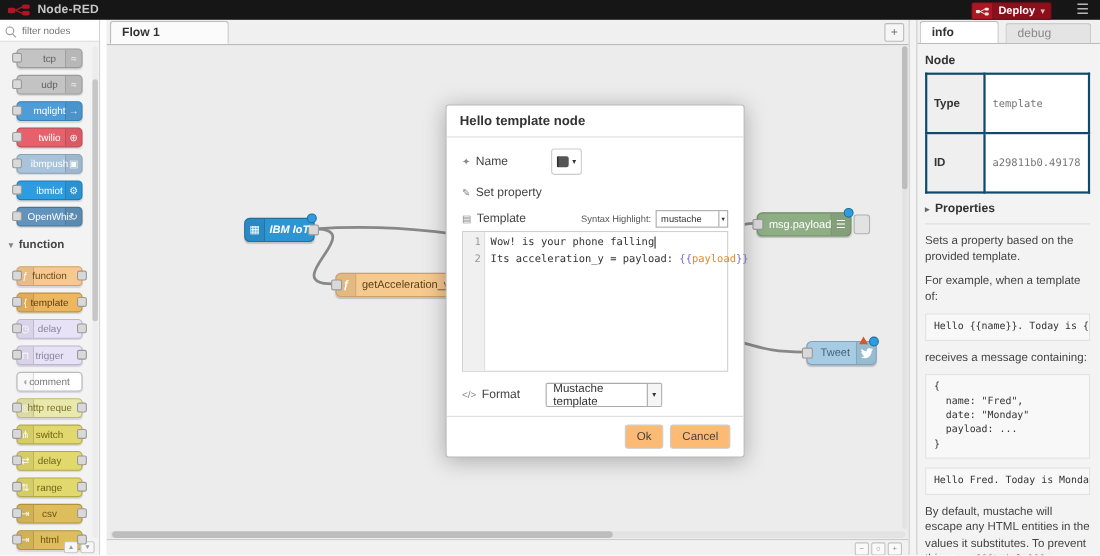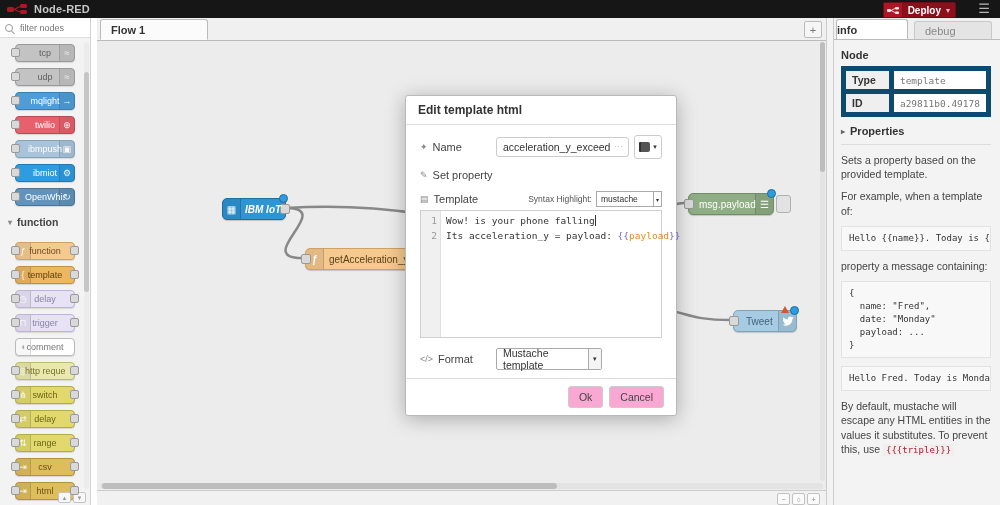--- a/index.html
+++ b/index.html
@@ -99,28 +99,28 @@
   #zoom-ctrls{position:absolute;right:6px;top:2px;display:flex;gap:2px;}
   #zoom-ctrls .zb{width:11px;height:10px;border:1px solid #c2c2c2;background:#fafafa;border-radius:2px;font-size:7px;
                   color:#888;display:flex;align-items:center;justify-content:center;cursor:pointer;}
   
   #splitter{position:absolute;left:826px;top:18px;width:6px;bottom:0;background:#f3f3f3;
             border-left:1px solid #ccc;border-right:1px solid #ccc;cursor:col-resize;z-index:6;}
   #sidebar{position:absolute;left:832px;right:0;top:18px;bottom:0;background:var(--panel-bg,#f3f3f3);z-index:5;}
   #sb-tabs{position:relative;height:21px;border-bottom:1px solid #bbb;background:#f0f0f0;}
   #tab-info{position:absolute;left:4px;top:1px;width:72px;height:20px;background:#fff;border:1px solid #bbb;border-bottom:none;
             border-radius:3px 3px 0 0;font-size:11px;font-weight:bold;color:#333;display:flex;align-items:center;
-            box-sizing:border-box;cursor:pointer;z-index:2;}
+            padding-left:10px;box-sizing:border-box;cursor:pointer;z-index:2;}
   #tab-debug{position:absolute;left:82px;top:3px;width:78px;height:18px;background:#e4e4e4;border:1px solid #c9c9c9;
              border-bottom:none;border-radius:3px 3px 0 0;font-size:11px;color:#888;display:flex;align-items:center;
              padding-left:10px;box-sizing:border-box;cursor:pointer;}
   #sb-content{padding:6px 9px 0 9px;overflow:hidden;height:460px;}
   #sb-node-h{font-size:11px;font-weight:bold;color:#333;margin:3px 0 5px 0;}
   #sb-table{width:100%;border-collapse:collapse;border:1px solid #ddd;background:#fff;}
-  #sb-table td{border:5px solid #0c4a6e;padding:3px 6px;font-size:10.5px;}
+  #sb-table td{border:2px solid #0c4a6e;padding:20px 6px;font-size:10.5px;}
   #sb-table td.lbl{width:36%;background:#efefef;font-weight:bold;color:#333;}
   #sb-table td.val{font-family:"DejaVu Sans Mono",monospace;font-size:9.5px;color:#777;}
   #sb-props{display:flex;align-items:center;margin:8px 0 0 0;font-size:11px;font-weight:bold;color:#333;cursor:pointer;}
   #sb-props .tri{font-size:8px;color:#666;margin-right:5px;}
   #sb-doc{border-top:1px solid #ddd;margin-top:7px;padding-top:8px;}
   #sb-doc p{font-size:10.5px;color:#444;margin:0 0 8px 0;line-height:1.35;}
   .sb-code{background:#f8f8f8;border:1px solid #e2e2e2;padding:5px 7px;margin:0 0 8px 0;
            font-family:"DejaVu Sans Mono",monospace;font-size:9px;color:#333;white-space:pre;line-height:1.45;overflow:hidden;}
   .doc-link{color:var(--link-blue,#2e7bb3);font-style:italic;cursor:pointer;}
   .inline-code{font-family:"DejaVu Sans Mono",monospace;font-size:9px;color:var(--accent-red,#ad1625);
@@ -160,21 +160,21 @@
   #code{padding:2px 0 0 5px;line-height:15px;color:#333;white-space:pre;}
   .tok-brace{color:var(--tok-purple,#7a67c9);}
   .tok-var{color:var(--tok-orange,#e08a2e);}
   .cursor{display:inline-block;width:1px;height:11px;background:#333;vertical-align:text-bottom;}
   #format-row{margin:0;}
   #format-select{width:98px;height:20px;border:1px solid #aaa;border-radius:2px;background:#fff;font-size:10.5px;color:#333;
                  display:flex;align-items:center;justify-content:space-between;padding:0 0 0 6px;cursor:pointer;}
   #format-select .sc{border-left:1px solid #aaa;width:13px;height:100%;display:flex;align-items:center;justify-content:center;
                  font-size:7px;color:#333;background:#f5f5f5;}
   #modal-footer{border-top:1px solid #ddd;padding:7px 12px;display:flex;justify-content:flex-end;gap:6px;}
-  .dlg-btn{height:20px;border:1px solid #ccc;border-radius:3px;background:#f9a8d4;font-size:10.5px;color:#444;
+  .dlg-btn{height:20px;border:1px solid #ccc;border-radius:3px;background:#fdba74;font-size:10.5px;color:#444;
            padding:0 10px;display:flex;align-items:center;cursor:pointer;}
 </style>
 </head>
 <body>
 
 <div id="app">
 
   <div id="header">
     <div id="logo">
       <svg width="22" height="12" viewBox="0 0 22 12">
@@ -410,43 +410,39 @@
       </tbody>
         </table>
       <div id="sb-props">
         <span class="tri">▸</span>
         <span>Properties</span>
       </div>
       <div id="sb-doc">
         <p>Sets a property based on the provided template.</p>
         <p>For example, when a template of:</p>
         <div class="sb-code">Hello {{name}}. Today is {{date}}</div>
-        <p>property a message containing:</p>
+        <p>receives a message containing:</p>
         <div class="sb-code">{
   name: "Fred",
   date: "Monday"
   payload: ...
 }</div>
         <div class="sb-code">Hello Fred. Today is Monday</div>
         <p><span>By default, mustache will escape any HTML entities in the values it substitutes. To prevent this, use </span><span class="inline-code">{{{triple}}}</span></p>
       </div>
     </div>
   </div>
 
   <div id="modal">
-    <div id="modal-title">Edit template html</div>
+    <div id="modal-title">Hello template node</div>
     <div id="modal-body">
       <div class="mrow">
         <span class="mlabel">
           <span class="licon">✦</span>
           <span>Name</span>
-        </span>
-        <span class="input-wrap">
-          <input type="text" value="acceleration_y_exceed" style="">
-          <span class="ellipsis-btn">...</span>
         </span>
         <span id="book-btn">
           <span class="book"></span>
           <span class="caret">▾</span>
         </span>
       </div>
       <div class="mrow">
         <span class="mlabel">
           <span class="licon">✎</span>
           <span>Set property</span>

